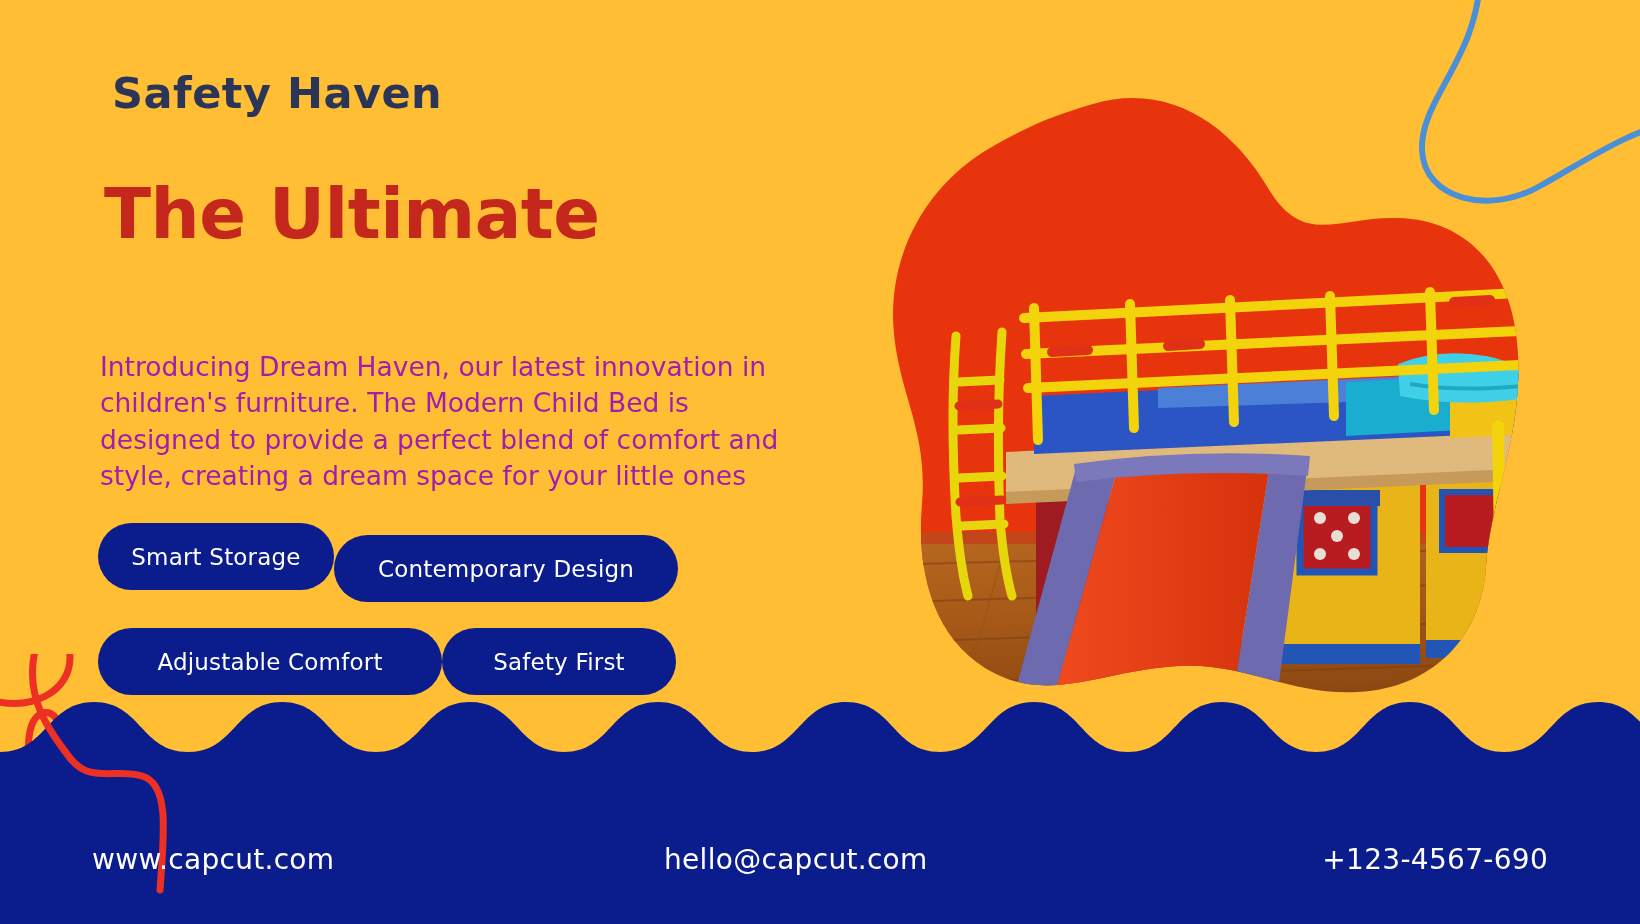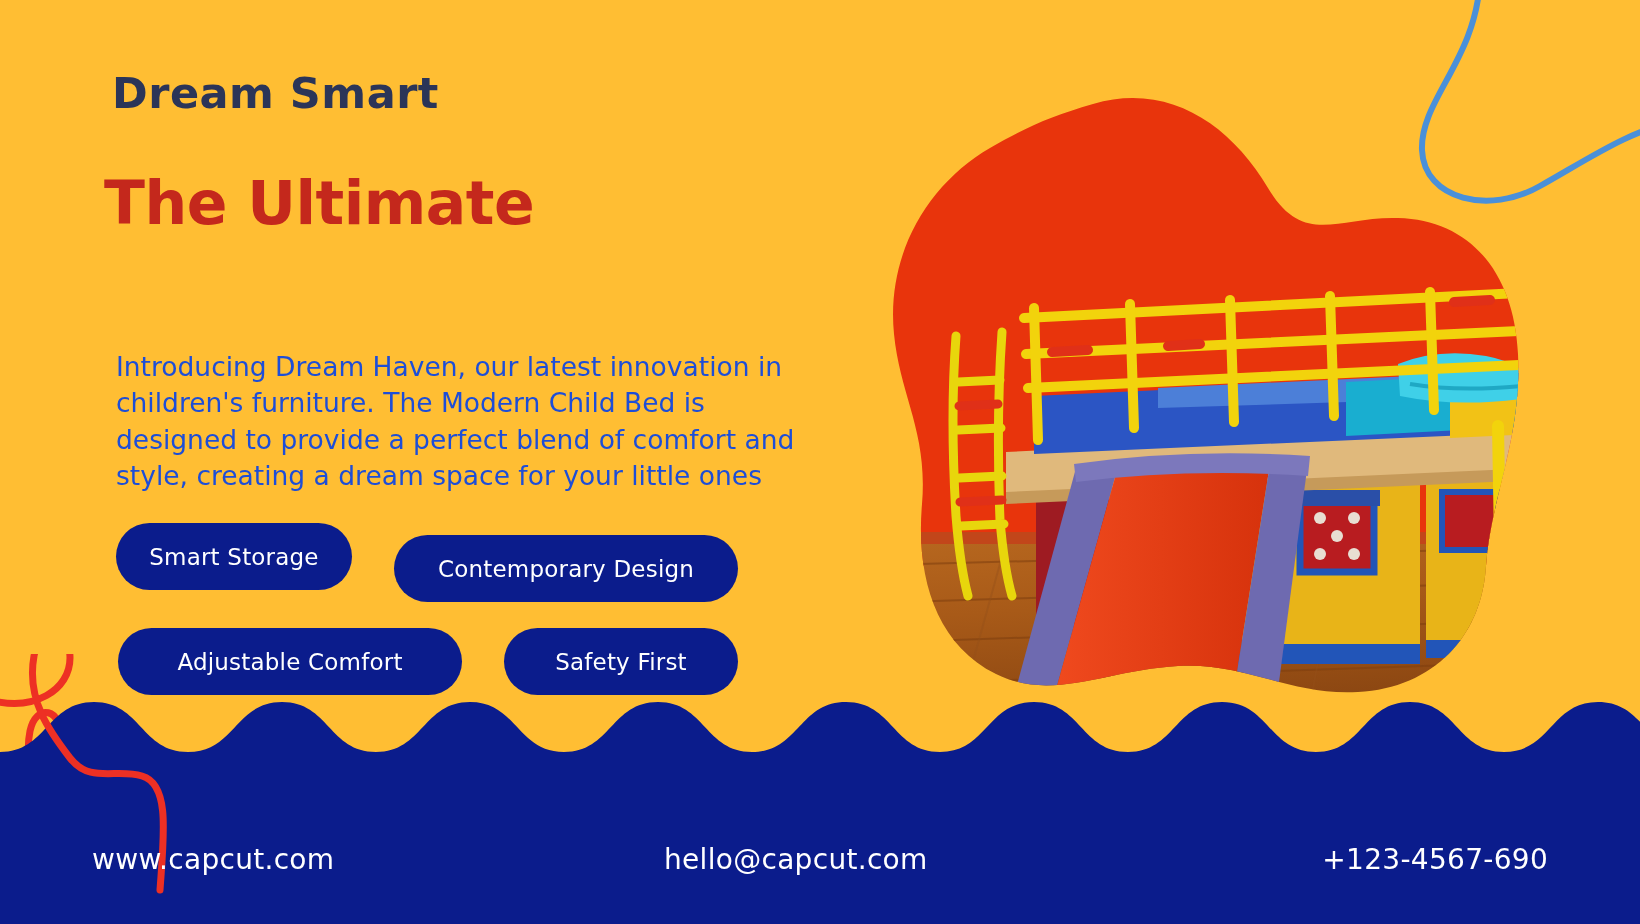--- a/index.html
+++ b/index.html
@@ -20,32 +20,32 @@
   .content{position:absolute;left:0;top:0;width:850px;height:760px;}
 
   .eyebrow{
     position:absolute;left:112px;top:72px;
     font-size:43px;font-weight:700;color:#2B3558;
     letter-spacing:.5px;line-height:1;
     white-space:nowrap;
   }
   .headline{
     position:absolute;left:104px;top:135px;width:760px;
-    color:#C4281C;font-size:60px;font-weight:700;
+    color:#C4281C;font-size:69px;font-weight:700;
     line-height:.96;letter-spacing:-.5px;
   }
   .headline .l2{display:block;}
   .body-copy{
-    position:absolute;left:116px;top:322px;width:700px;
-    color:#1d4ed8;font-size:26.5px;line-height:1.38;font-weight:400;
+    position:absolute;left:100px;top:322px;width:700px;
+    color:#a21caf;font-size:26.5px;line-height:1.38;font-weight:400;
   }
 
   
   .pills{position:absolute;left:98px;top:523px;width:640px;}
-  .pill-row{display:flex;gap:42px;margin-bottom:26px;justify-content:flex-end;}
+  .pill-row{display:flex;margin-bottom:26px;}
   .pill{
     background:#0B1C8C;color:#ffffff;
     border-radius:70px;
     height:67px;
     display:flex;align-items:center;justify-content:center;
     font-size:23px;font-weight:500;letter-spacing:.2px;
     box-sizing:border-box;padding:0 26px;
     white-space:nowrap;
     cursor:pointer;
   }
@@ -85,21 +85,21 @@
   <svg class="ribbon ribbon-tr" viewBox="0 0 260 240">
     <path d="M100 -20 C 96 60, 40 100, 42 150 C 44 200, 110 215, 160 186 C 210 158, 250 130, 300 120" fill="none" stroke="#4A90D9" stroke-width="6" stroke-linecap="round"></path>
   </svg>
 
   <svg class="ribbon ribbon-bl" viewBox="0 0 190 245">
     <path d="M-10 108 C 30 118, 62 96, 62 62 C 62 28, 36 24, 30 52 C 22 92, 44 126, 62 150 C 80 176, 104 160, 130 166 C 156 172, 152 206, 148 248" fill="none" stroke="#ED3024" stroke-width="7" stroke-linecap="round"></path>
   </svg>
 
   <div class="content">
 
-    <div class="eyebrow">Dream Smart</div>
+    <div class="eyebrow">Safety Haven</div>
 
     <h1 class="headline">
       <span>The Ultimate</span>
     </h1>
 
     <p class="body-copy">Introducing Dream Haven, our latest innovation in children's furniture. The Modern Child Bed is designed to provide a perfect blend of comfort and style, creating a dream space for your little ones</p>
 
     <div class="pills">
       <div class="pill-row">
         <div class="pill pw1">Smart Storage</div>

